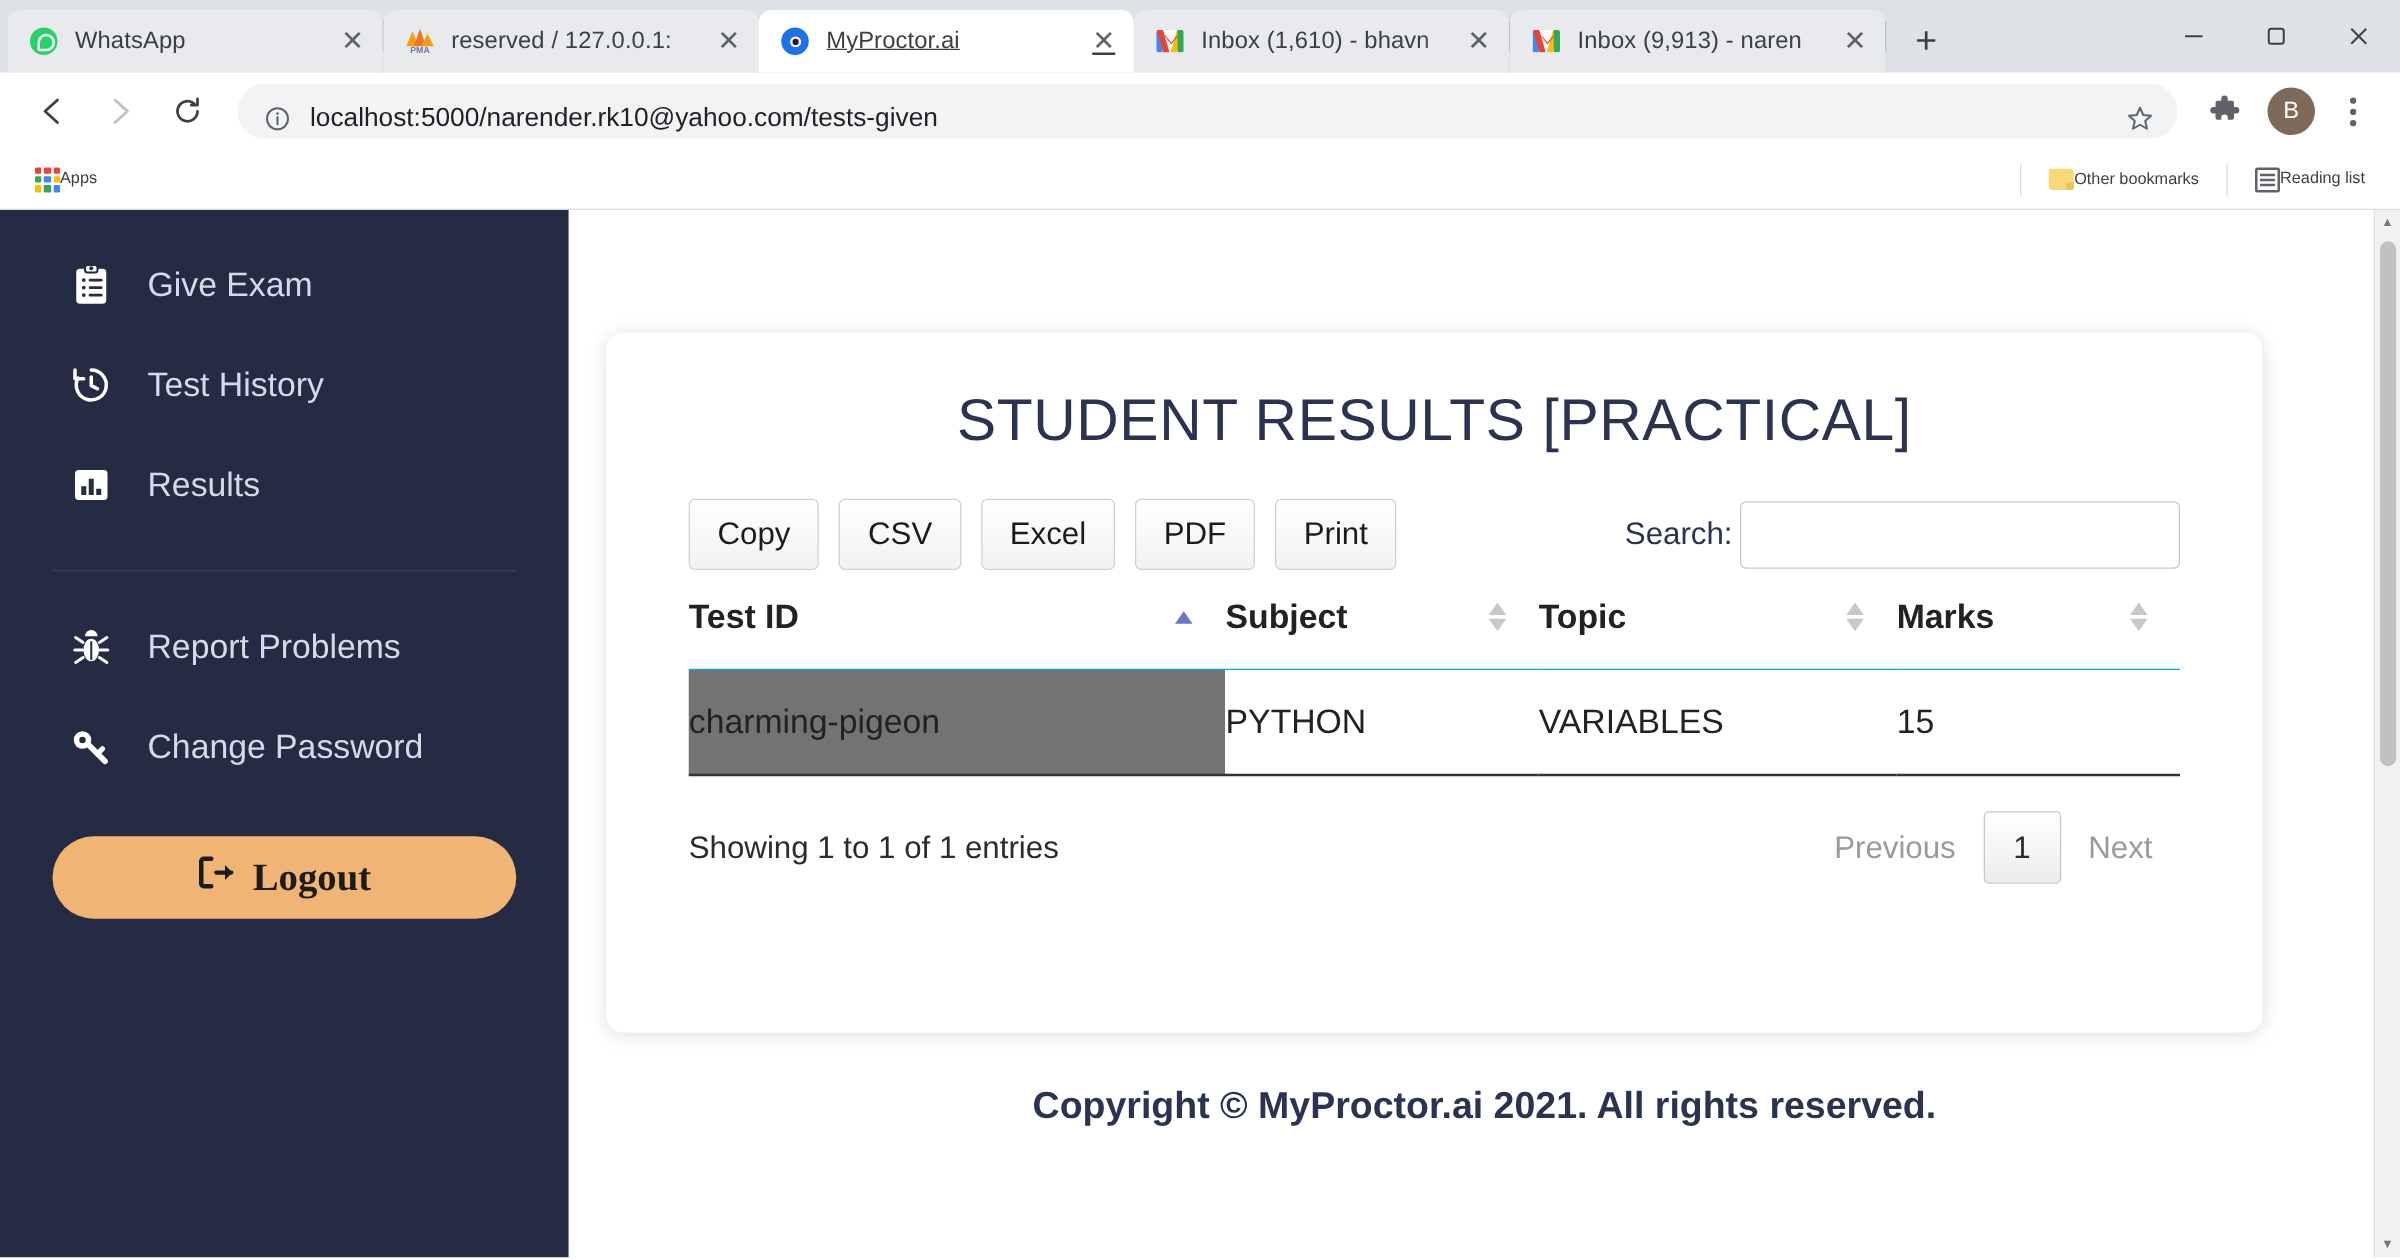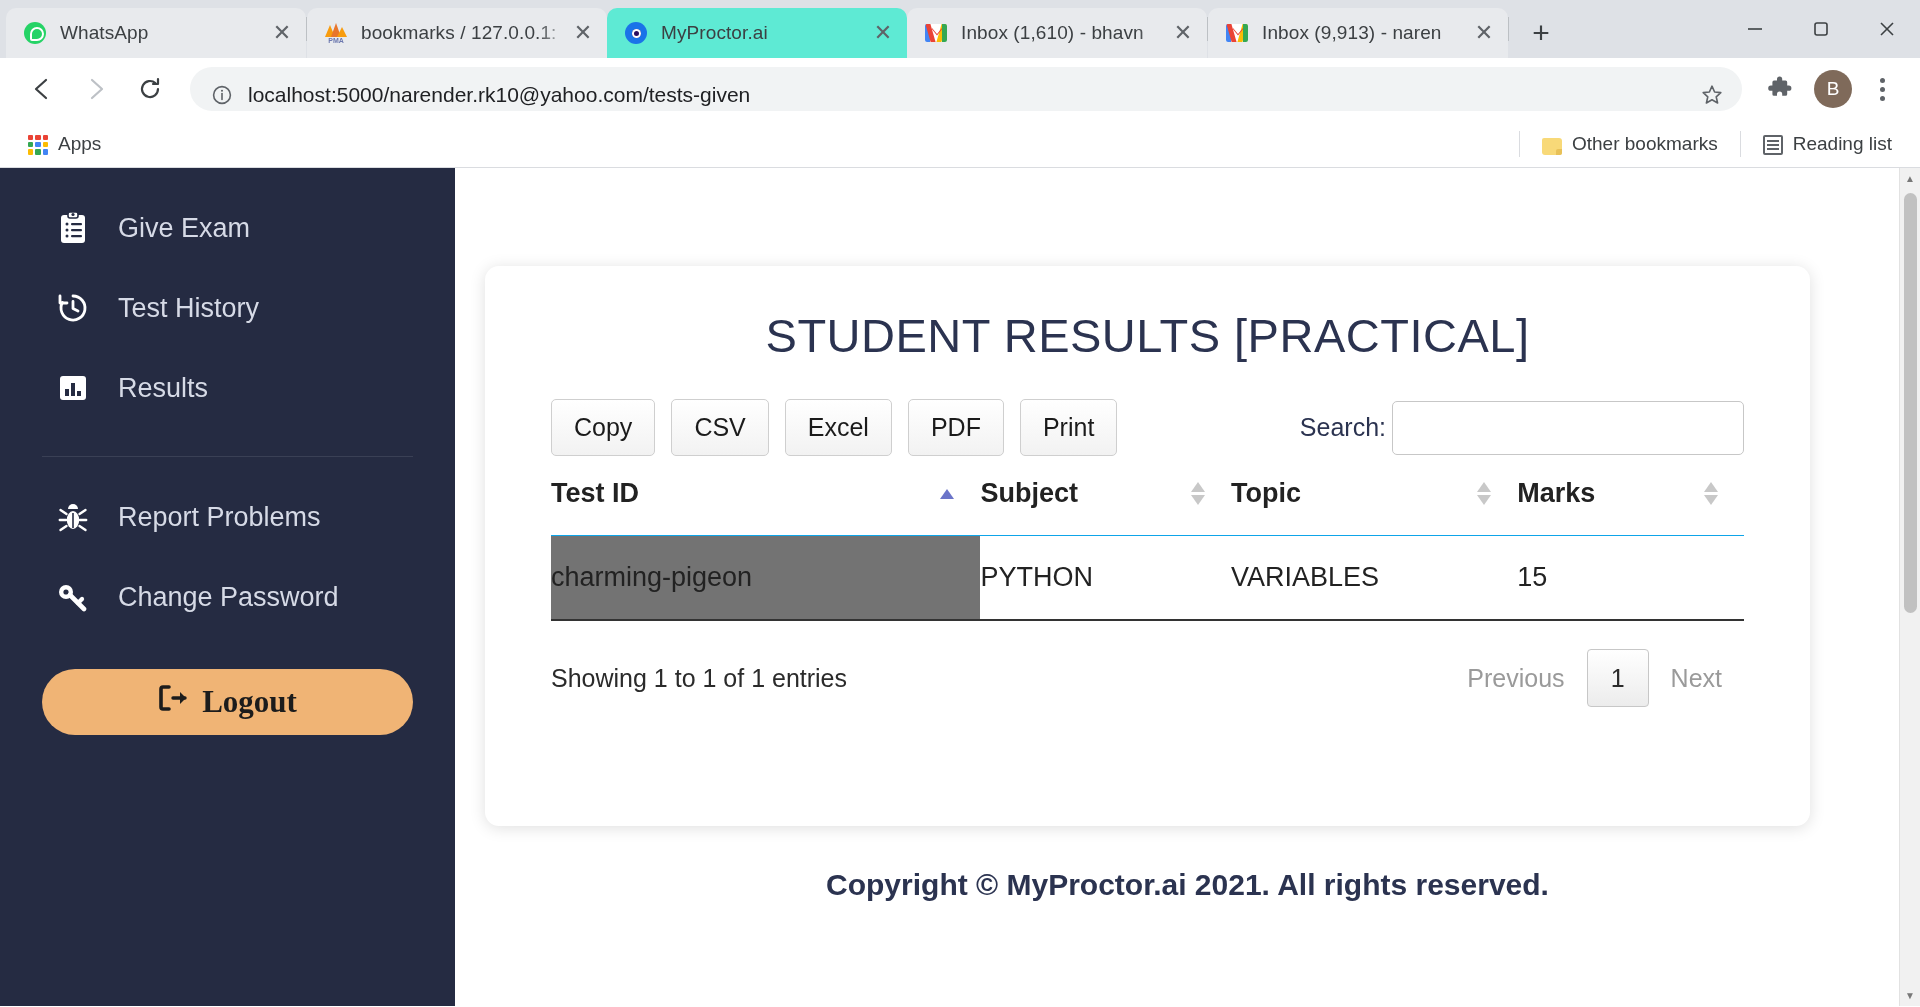--- a/index.html
+++ b/index.html
@@ -30,21 +30,21 @@
     display: flex;
     align-items: center;
     padding: 0 10px 0 18px;
     border-radius: 10px 10px 0 0;
     position: relative;
     color: #3c4043;
     font-size: 18px;
     background: #dee1e6;
   }
   .tab.inactive { background: #e8eaed; }
-  .tab.active { background: #5eead4; }
+  .tab.active { background: #ffffff; text-decoration: underline; }
   .tab-favicon {
     width: 22px; height: 22px;
     flex: 0 0 22px;
     margin-right: 14px;
     display: flex; align-items: center; justify-content: center;
   }
   .tab-title {
     flex: 1 1 auto;
     white-space: nowrap;
     overflow: hidden;
@@ -162,23 +162,23 @@
   .kebab i { width: 5px; height: 5px; border-radius: 50%; background: #5f6368; display:block; }
 
   .bookmarks {
     height: 48px; background: #ffffff;
     display: flex; align-items: center;
     padding: 0 18px;
     flex: 0 0 48px;
     border-bottom: 1px solid #dadce0;
   }
   .bm {
-    display: flex; align-items: flex-end; gap: 10px;
+    display: flex; align-items: flex-start; 
     padding: 6px 10px; border-radius: 6px;
-    font-size: 19px; color: #3c4043;
+    font-size: 13px; color: #3c4043;
   }
   .bm-apps-grid { width: 20px; height: 20px; display:grid; grid-template-columns: repeat(3,1fr); grid-template-rows: repeat(3,1fr); gap: 2px; }
   .bm-apps-grid i { display:block; border-radius:1px; }
   .bm-spacer { flex: 1 1 auto; }
   .bm-divider { width: 1px; height: 26px; background: #dadce0; margin: 0 12px; }
   .folder-icon {
     width: 20px; height: 17px; background: #f8d978;
     border-radius: 2px 3px 3px 3px; position: relative;
   }
   .folder-icon::before {
@@ -367,21 +367,21 @@
       <span class="tab-favicon">
         <span class="fav-pma">
           <span class="peaks">
               <span></span>
               <span></span>
               <span></span>
             </span>
           <span class="lbl">PMA</span>
         </span>
       </span>
-      <span class="tab-title">bookmarks / 127.0.0.1:</span>
+      <span class="tab-title">reserved / 127.0.0.1:</span>
       <span class="tab-close">✕</span>
     </div>
 
     <div class="tab active">
       <span class="tab-favicon">
         <span class="fav-proctor"></span>
       </span>
       <span class="tab-title">MyProctor.ai</span>
       <span class="tab-close">✕</span>
     </div>

